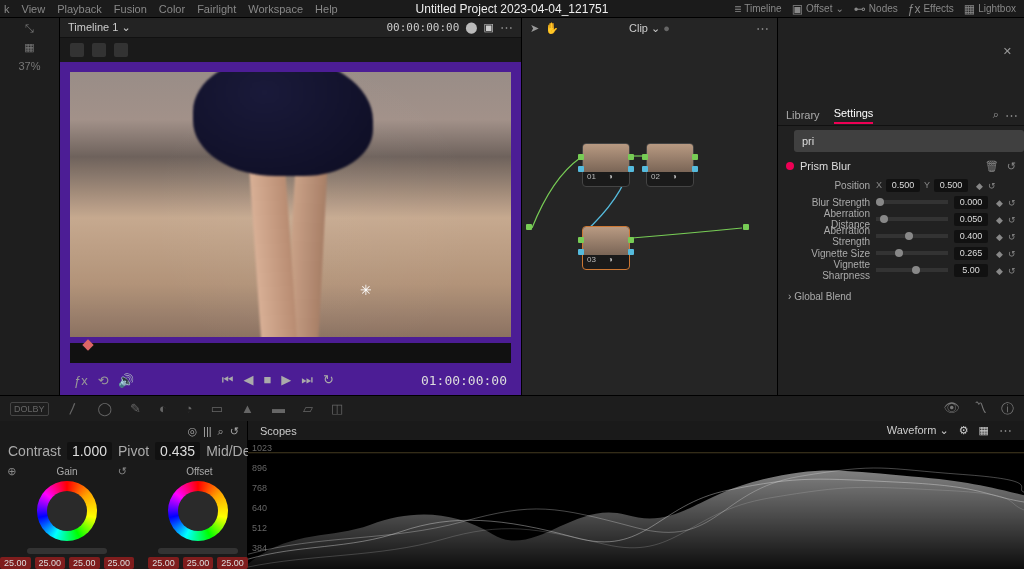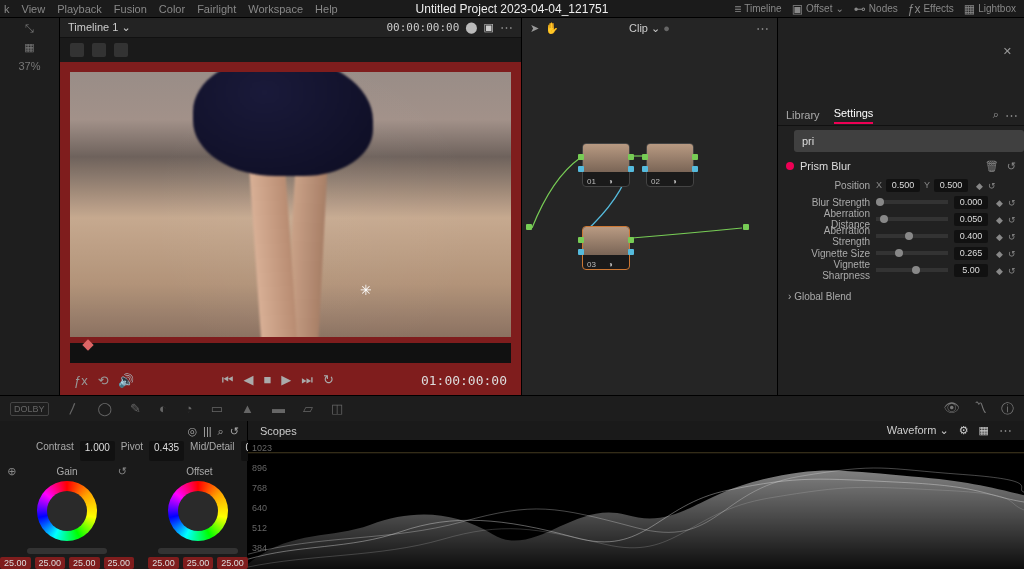--- a/index.html
+++ b/index.html
@@ -5,21 +5,21 @@
 * { margin:0; padding:0; box-sizing:border-box; font-family:-apple-system,Segoe UI,Helvetica,Arial,sans-serif; }
 body { background:#1b1b1b; color:#b5b5b5; font-size:11px; width:1024px; height:569px; overflow:hidden; }
 .topbar { height:17px; display:flex; align-items:center; justify-content:center; background:#1b1b1b; position:relative; }
 .topbar .menu { position:absolute; left:4px; display:flex; gap:12px; color:#888; }
 .topbar .title { color:#eee; font-size:12px; }
 .topbar .modules { position:absolute; right:8px; display:flex; gap:10px; color:#888; align-items:center; font-size:10px; }
 .mod { display:flex; align-items:center; gap:3px; cursor:pointer; }
 .mod .ic { font-size:12px; }
 .mainrow { display:flex; height:378px; border-top:1px solid #000; }
 .left { width:60px; background:#1e1e1e; border-right:1px solid #000; display:flex; flex-direction:column; align-items:center; padding:4px; gap:6px; color:#777; }
-.viewer { width:462px; display:flex; flex-direction:column; background:#7f1d1d; border-right:1px solid #000; }
+.viewer { width:462px; display:flex; flex-direction:column; background:#4c1d95; border-right:1px solid #000; }
 .vhead { height:20px; display:flex; align-items:center; justify-content:space-between; padding:0 8px; background:#232323; border-bottom:1px solid #111; color:#ccc; font-size:11px; }
 .vhead .right { display:flex; gap:6px; align-items:center; }
 .vsub { height:24px; display:flex; align-items:center; gap:8px; padding-left:10px; background:#1a1a1a; }
 .vsub .ib { width:14px; height:14px; background:#333; border-radius:2px; }
 .preview { flex:1; background:#000; margin:10px 10px 4px 10px; position:relative; overflow:hidden; }
 .beach { position:absolute; inset:0; background:
   radial-gradient(circle at 55% 55%, rgba(255,255,255,.04), transparent 60%),
   linear-gradient(to bottom, #9a8d86 0%, #a39188 18%, #6f625b 32%, #c9a98c 55%, #b59276 80%, #8d725f 100%);
   filter:blur(0.6px) saturate(.9);
 }
@@ -33,21 +33,21 @@
 .transport .ctl { display:flex; gap:10px; color:#aaa; font-size:13px; }
 .tc { color:#ddd; font-size:13px; font-family:monospace; }
 .nodes { flex:1; display:flex; flex-direction:column; background:#252525; }
 .nhead { height:20px; display:flex; align-items:center; justify-content:center; padding:0 8px; color:#ccc; position:relative; }
 .nhead .l { position:absolute; left:8px; display:flex; gap:6px; color:#999; }
 .nhead .r { position:absolute; right:8px; color:#999; }
 .graph { flex:1; position:relative; }
 .node { position:absolute; width:48px; border:1px solid #444; border-radius:4px; background:#1a1a1a; }
 .node.sel { border-color:#c73; }
 .nthumb { height:28px; background:linear-gradient(#b89a82,#7a6556); border-radius:3px 3px 0 0; }
-.nfoot { height:14px; display:flex; align-items:flex-end; gap:12px; padding:0 4px; font-size:8px; color:#bbb; }
+.nfoot { height:14px; display:flex; align-items:flex-start; gap:12px; padding:0 4px; font-size:8px; color:#bbb; }
 .port { position:absolute; width:6px; height:6px; background:#7c5; border-radius:1px; }
 .port.in { left:-5px; } .port.out { right:-5px; } .port.b { background:#5bd; }
 svg.wires { position:absolute; inset:0; width:100%; height:100%; }
 .inspector { width:247px; background:#212121; border-left:1px solid #000; display:flex; flex-direction:column;justify-content:center; }
 .itabs { height:20px; display:flex; align-items:center; padding:0 8px; gap:14px; border-bottom:1px solid #111; position:relative; }
 .itab { color:#aaa; cursor:pointer; }
 .itab.act { color:#fff; border-bottom:2px solid #e05; padding-bottom:3px; }
 .srch { position:absolute; right:6px; display:flex; gap:6px; color:#999; }
 .sinput { height:22px; margin:4px 16px; background:#404040; border:none; border-radius:3px; color:#ddd; padding:0 8px; width:calc(100% - 16px); font-size:11px; }
 .sclear { position:absolute; right:12px; top:45px; color:#999; font-size:11px; cursor:pointer; }
@@ -63,21 +63,21 @@
 .xy .ax { color:#888; font-size:9px; }
 .kf { width:8px; height:8px; color:#888; margin-left:4px; font-size:9px; }
 .prow .icons { display:flex; align-items:center; margin-left:4px; }
 .gblend { color:#aaa; padding:6px 10px; font-size:10px; }
 .midstrip { height:26px; background:#1d1d1d; border-top:1px solid #000; display:flex; align-items:center; padding:0 10px; gap:20px; color:#666; justify-content:space-between; }
 .midstrip .tools { display:flex; gap:18px; align-items:center; }
 .midstrip .ti { font-size:13px; }
 .bottom { display:flex; height:148px; background:#1a1a1a; }
 .wheels { width:248px; border-right:1px solid #000; display:flex; flex-direction:column; }
 .whead { height:20px; display:flex; align-items:center; justify-content:flex-end; gap:6px; padding:0 8px; color:#aaa; }
-.wvals { height:20px; display:flex; gap:6px; padding:0 8px; font-size:10px; color:#aaa;margin-left:28px; }
+.wvals { height:20px; display:flex; align-items:center; gap:6px; padding:0 8px; font-size:14px; color:#aaa; }
 .wvals .nv { background:#111; padding:1px 5px; border-radius:2px; color:#ddd; }
 .wrow { flex:1; display:flex; justify-content:space-around; padding-top:4px; }
 .wheel { display:flex; flex-direction:column; align-items:center; gap:3px; }
 .whn { color:#aaa; font-size:10px; }
 .ring { width:60px; height:60px; border-radius:50%; background:
   conic-gradient(red,orange,yellow,lime,cyan,blue,magenta,red);
   position:relative; display:flex; align-items:center; justify-content:center; }
 .ring::after { content:''; width:40px; height:40px; border-radius:50%; background:#2a2a2a; }
 .jog { width:80px; height:6px; background:#333; border-radius:3px; margin-top:4px; }
 .wn { display:flex; gap:4px; font-size:9px; color:#ddd; }

